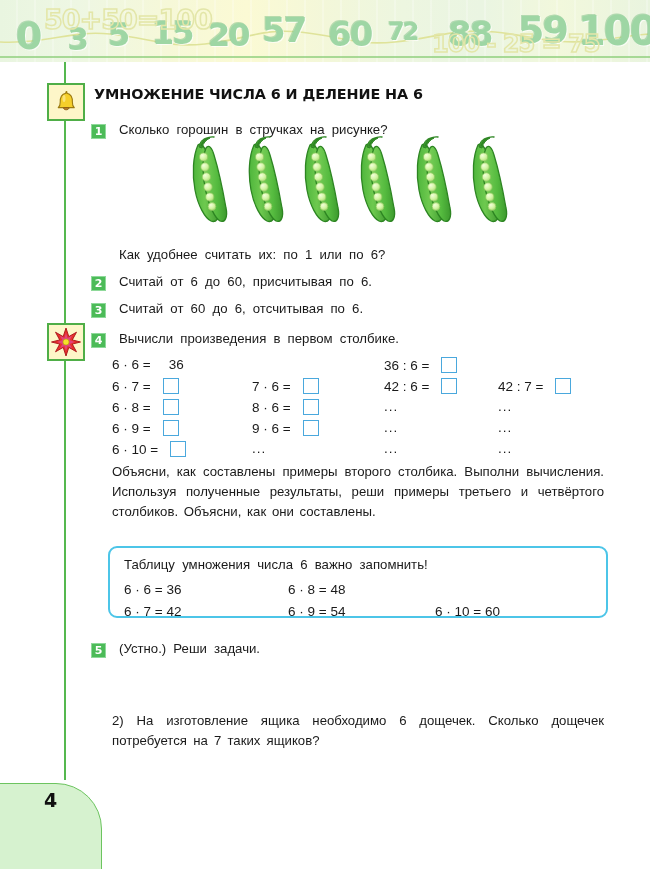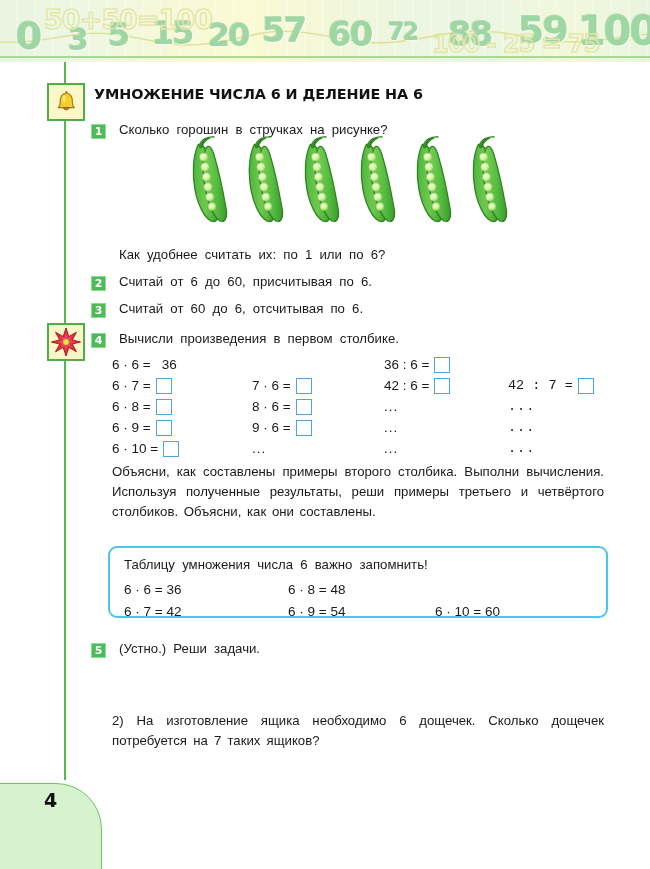--- a/index.html
+++ b/index.html
@@ -102,26 +102,26 @@
   .pods { position: absolute; left: 190px; top: 72px; width: 330px; height: 92px; }
 
   
   .eqgrid { position: absolute; left: 112px; top: 295px; width: 500px; }
   .eqrow { position: relative; height: 21px; }
   .eqcell {
     position: absolute;
     font-family: "Liberation Sans", sans-serif;
     font-size: 13.5px; color: #1a1a1a;
     white-space: nowrap;
-    display: flex; align-items: flex-start; gap: 5px;
+    display: flex; align-items: flex-end; gap: 12px;
   }
   .col1 { left: 0px; }
   .col2 { left: 140px; }
   .col3 { left: 272px; }
-  .col4 { left: 396px; font-family: Liberation Mono, monospace; }
+  .col4 { left: 386px; }
   .ansbox {
     display: inline-block; width: 16px; height: 16px;
     border: 1.6px solid #4aa8dd; background: #fff;
   }
   .dots { color: #1a1a1a; letter-spacing: 1px; font-size: 13.5px; }
 
   
   .rulebox {
     position: absolute; left: 108px; top: 484px;
     width: 500px; height: 72px;

